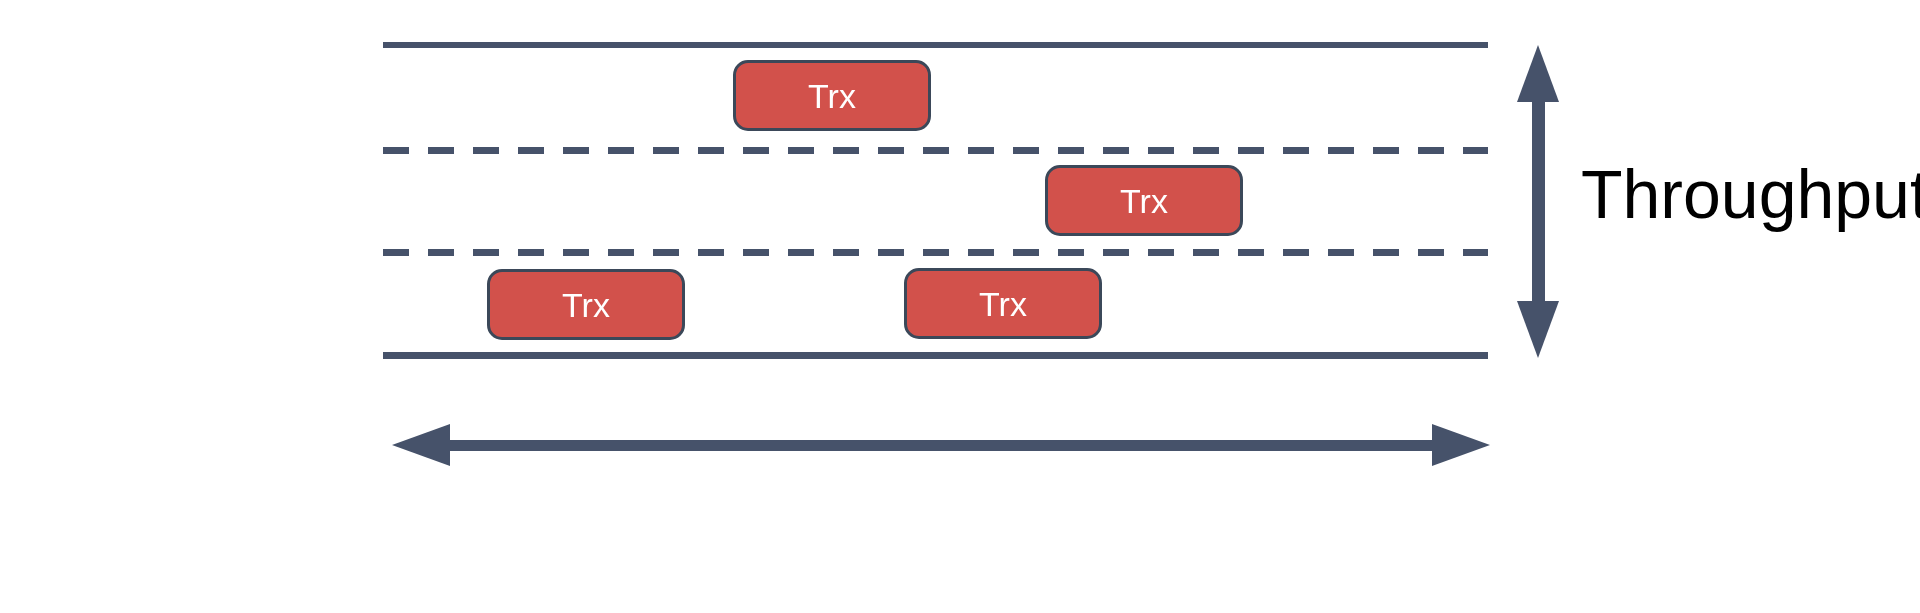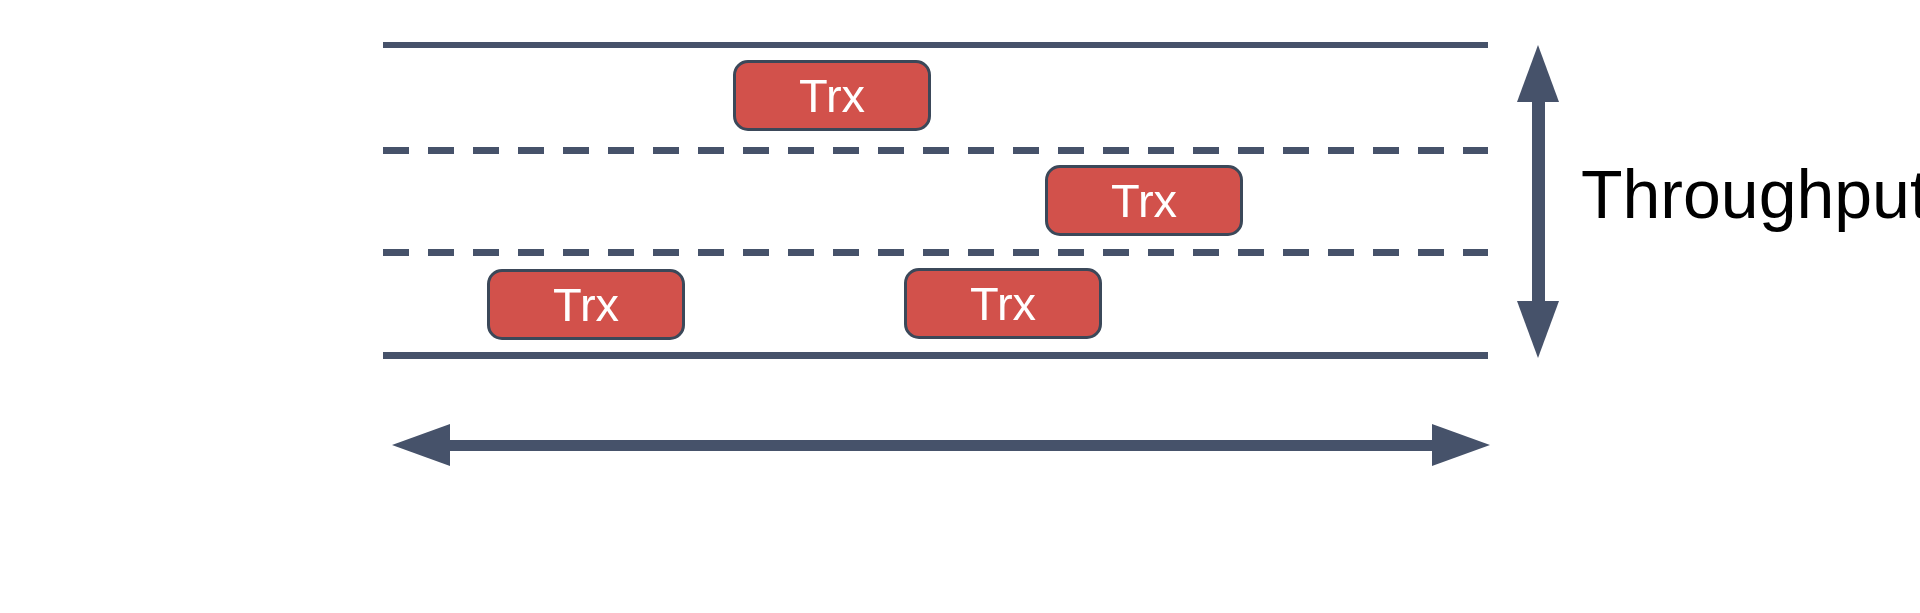--- a/index.html
+++ b/index.html
@@ -37,21 +37,21 @@
     position: absolute;
     width: 198px;
     height: 71px;
     background: var(--trx-fill);
     border: 3px solid var(--trx-border);
     border-radius: 15px;
     display: flex;
     align-items: center;
     justify-content: center;
     color: var(--trx-text);
-    font-size: 47px;
+    font-size: 34px;
     line-height: 1;
   }
   .trx.b1 { left: 733px;  top: 60px; }
   .trx.b2 { left: 1045px; top: 165px; }
   .trx.b3 { left: 487px;  top: 269px; }
   .trx.b4 { left: 904px;  top: 268px; }
   
   .shaft-v {
     position: absolute;
     left: 1532px; top: 98px;

